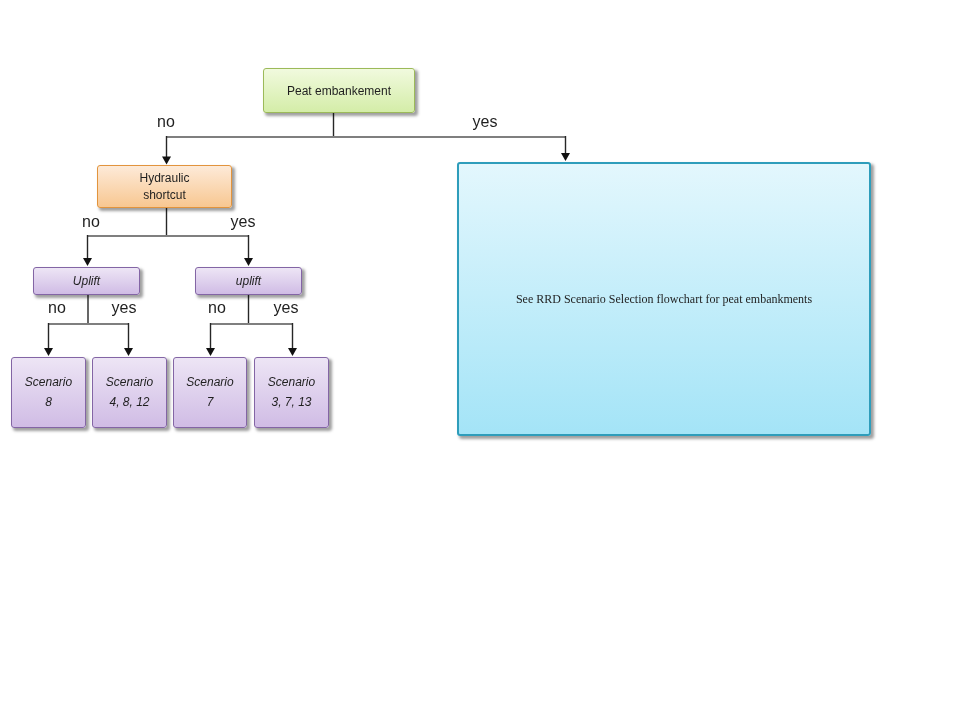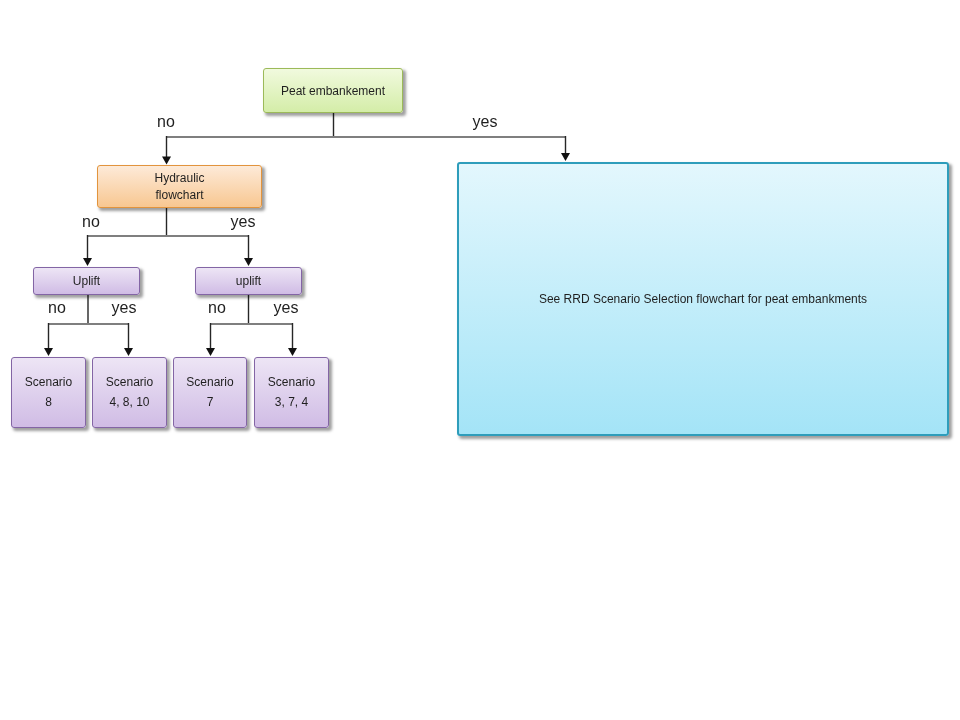--- a/index.html
+++ b/index.html
@@ -29,20 +29,21 @@
     background:linear-gradient(to bottom,var(--green-top,#f1fade),var(--green-bottom,#d4eda8));
   }
   .node-orange{
     border:1.5px solid var(--orange-border,#e2943d);
     background:linear-gradient(to bottom,var(--orange-top,#fdead8),var(--orange-bottom,#f8c791));
     line-height:1.4;
   }
   .node-purple{
     border:1.5px solid var(--purple-border,#8365a5);
     background:linear-gradient(to bottom,var(--purple-top,#ede5f5),var(--purple-bottom,#d0bce5));
+    font-style:italic;
   }
   .node-cyan{
     border:2px solid var(--cyan-border,#2e9dbb);
     background:linear-gradient(to bottom,var(--cyan-top,#e3f7fd),var(--cyan-bottom,#a4e4f7));
   }
   .scenario{line-height:1.6;text-align:center;}
   .edge-label{
     position:absolute;
     transform:translate(-50%,-50%);
     font-size:16px;
@@ -86,59 +87,59 @@
     <g>
       <path class="conn-v" d="M248.5,295 V324"></path>
       <path class="conn-h" d="M210.5,324 H292.5"></path>
       <path class="conn-v" d="M210.5,323 V348"></path>
       <path class="conn-v" d="M292.5,323 V348"></path>
       <polygon class="arrowhead" points="206,348 215,348 210.5,356"></polygon>
       <polygon class="arrowhead" points="288,348 297,348 292.5,356"></polygon>
     </g>
   </svg>
 
-  <div class="node node-green" style="left:263px;top:68px;width:140px;height:45px;">
+  <div class="node node-green" style="left:263px;top:68px;width:152px;height:45px;">
     <span>Peat embankement</span>
   </div>
 
-  <div class="node node-orange" style="left:97px;top:165px;width:165px;height:43px;">
+  <div class="node node-orange" style="left:97px;top:165px;width:135px;height:43px;">
     <span>Hydraulic</span>
-    <span>flowchart</span>
+    <span>shortcut</span>
   </div>
 
-  <div class="node node-cyan" style="left:457px;top:162px;width:492px;height:274px;">
+  <div class="node node-cyan" style="left:457px;top:162px;width:414px;height:274px;font-family:Liberation Serif, serif;">
     <span>See RRD Scenario Selection flowchart for peat embankments</span>
   </div>
 
   <div class="node node-purple" style="left:33px;top:267px;width:107px;height:28px;">
     <span>Uplift</span>
   </div>
 
   <div class="node node-purple" style="left:195px;top:267px;width:107px;height:28px;">
     <span>uplift</span>
   </div>
 
   <div class="node node-purple scenario" style="left:11px;top:357px;width:75px;height:71px;">
     <span>Scenario</span>
     <span>8</span>
   </div>
 
   <div class="node node-purple scenario" style="left:92px;top:357px;width:75px;height:71px;">
     <span>Scenario</span>
-    <span>4, 8, 10</span>
+    <span>4, 8, 12</span>
   </div>
 
   <div class="node node-purple scenario" style="left:173px;top:357px;width:74px;height:71px;">
     <span>Scenario</span>
     <span>7</span>
   </div>
 
   <div class="node node-purple scenario" style="left:254px;top:357px;width:75px;height:71px;">
     <span>Scenario</span>
-    <span>3, 7, 4</span>
+    <span>3, 7, 13</span>
   </div>
 
   <span class="edge-label" style="left:166px;top:122px;">no</span>
   <span class="edge-label" style="left:485px;top:122px;">yes</span>
 
   <span class="edge-label" style="left:91px;top:222px;">no</span>
   <span class="edge-label" style="left:243px;top:222px;">yes</span>
 
   <span class="edge-label" style="left:57px;top:308px;">no</span>
   <span class="edge-label" style="left:124px;top:308px;">yes</span>

